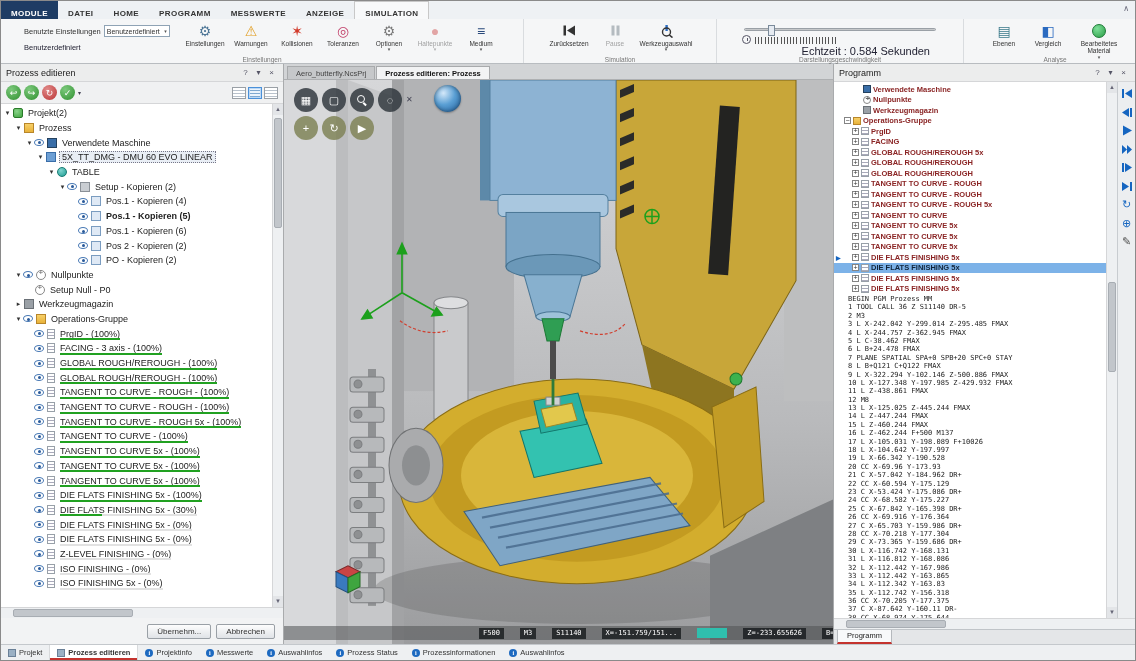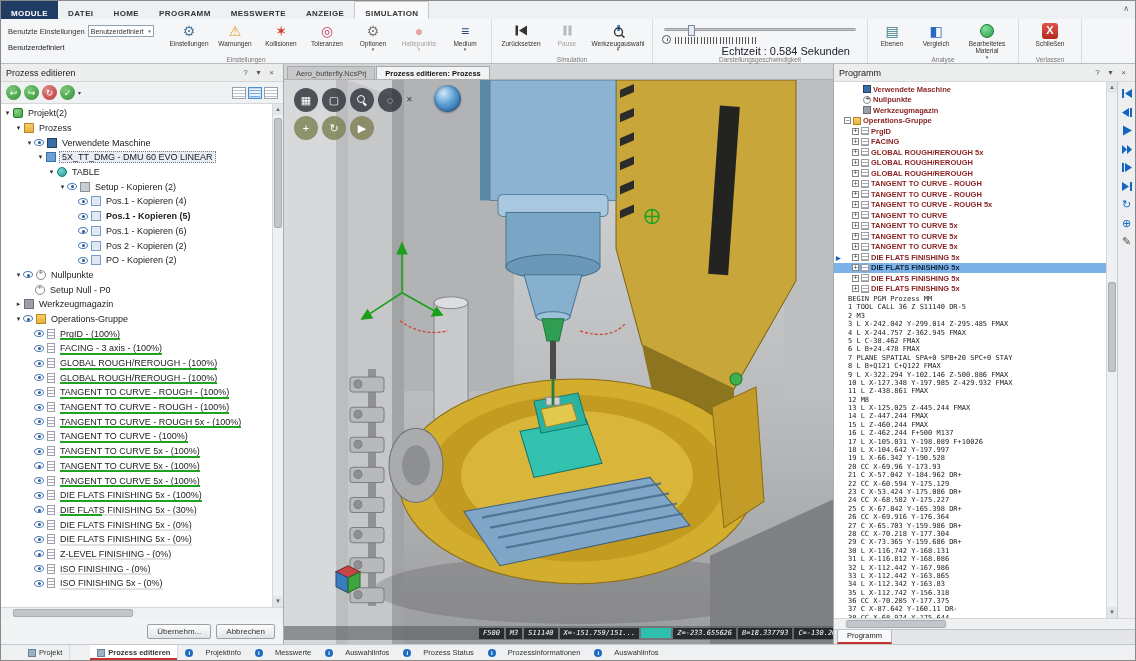--- a/index.html
+++ b/index.html
@@ -11,21 +11,21 @@
   .menubar { position:absolute; top:0; left:0; right:0; height:26px; background:#eef1f4;
              border-bottom:1px solid #d0d4d8; display:flex; align-items:stretch; }
   .mtab { padding:0 10px; font-size:8px; font-weight:bold; color:#333; display:flex; align-items:center; letter-spacing:.4px; cursor:pointer; }
   .mtab.module { background:#1e3c64; color:#fff; }
   .mtab.active { background:#f8f9fa; border:1px solid #c8c8c8; border-bottom:2px solid #c4332e; }
   .ribbon-collapse { position:absolute; right:6px; top:3px; font-size:8px; color:#667; }
 
   
   .ribbon { position:absolute; top:18px; left:0; right:0; height:45px; background:#f5f6f7;
             border-bottom:1px solid #b8bcc0; display:flex; }
-  .rgroup { position:relative; border-right:1px solid #d9dcdf; padding:2px 3px 9px; display:flex; align-items:flex-start; }
+  .rgroup { position:relative; border-right:1px solid #d9dcdf; padding:2px 19px 9px; display:flex; align-items:flex-start; }
   .rgroup-label { position:absolute; bottom:0; left:0; right:0; text-align:center; font-size:6.5px; color:#777; }
   .rbtn { width:46px; display:flex; flex-direction:column; align-items:center; padding-top:1px; cursor:pointer; }
   .rbtn .ric { height:17px; display:flex; align-items:center; justify-content:center; font-size:14px; line-height:1; }
   .rbtn .rlabel { font-size:6.5px; color:#333; text-align:center; line-height:1.15; margin-top:1px; }
   .rbtn.disabled { opacity:.45; }
   .caret2 { font-size:5px; color:#555; line-height:1; }
   .settings-block { width:162px; padding:4px 4px 0; font-size:7.5px; color:#333; }
   .settings-row { display:flex; align-items:center; gap:3px; }
   .combo { width:66px; height:12px; background:#fff; border:1px solid #8fa3b5; font-size:7px;
            display:flex; align-items:center; justify-content:space-between; padding:0 2px; cursor:pointer; }
@@ -122,21 +122,21 @@
   .vclose { width:10px; height:10px; align-self:center; color:#445; font-size:8px; cursor:pointer; }
   .mag { position:relative; width:11px; height:11px; }
   .mag::before { content:""; position:absolute; left:0; top:0; width:6px; height:6px; border:1.4px solid #fff; border-radius:50%; }
   .mag::after { content:""; position:absolute; left:7.4px; top:7.4px; width:4px; height:1.6px; background:#fff;
                 transform:rotate(45deg); transform-origin:0 0; }
   .navball { position:absolute; top:5px; left:150px; width:27px; height:27px; border-radius:50%; cursor:pointer;
              background:radial-gradient(circle at 35% 30%, #d4e8f9, #5a9fd4 45%, #1d5a96);
              box-shadow: inset 0 0 4px rgba(0,0,0,.45), 0 1px 2px rgba(0,0,0,.3); }
   .machbar { position:absolute; left:0; right:0; bottom:8px; height:14px; background:rgba(80,82,84,.55);
              display:flex; align-items:center; padding-left:195px; }
-  .chips { display:flex; align-items:center; gap:2px;font-style:italic; }
+  .chips { display:flex; align-items:center; gap:16px; }
   .chip { background:rgba(25,28,30,.82); color:#fff; font-size:7px; font-family:"DejaVu Sans Mono", monospace;
           padding:1.5px 4px; white-space:nowrap; }
   .chip.teal { background:#2fbfae; min-width:30px; height:10px; }
 
   
   .rpanel { position:absolute; left:832px; right:0; top:63px; bottom:16px; background:#f2f3f4;
             border-left:1px solid #a9abad; display:flex; flex-direction:column; }
   .rbody { flex:1; display:flex; min-height:0; }
   .rcontent { flex:1; background:#fff; overflow:hidden; padding-top:2px; }
   .rtrow { height:10.5px; display:flex; align-items:center; font-size:7.5px; font-weight:bold; color:#8a2424;
@@ -161,25 +161,25 @@
            color:#1565c0; font-size:11px; line-height:1; }
   .rtbtn svg { display:block; }
   .rhscroll { height:11px; background:#eef0f2; border-top:1px solid #d5d6d8; position:relative; flex:none; }
   .rtabstrip { height:15px; background:#e4e6e8; border-top:1px solid #c0c4c8; display:flex; padding-left:3px; flex:none; }
   .rtab { font-size:7.5px; padding:1px 9px; background:#f8f9fa; border:1px solid #b5b9bd; border-top:none;
           color:#222; border-bottom:2px solid #c4332e; cursor:pointer; }
 
   
   .statusbar { position:absolute; left:0; right:0; bottom:0; height:16px; background:#eef0f2;
                border-top:1px solid #c4c8cc; display:flex; align-items:stretch; font-size:7.5px; color:#333; }
-  .stab { display:flex; align-items:center; padding:0 7px; gap:3px; border-right:1px solid #d8dadc; cursor:pointer;margin-left:20px; }
+  .stab { display:flex; align-items:center; padding:0 7px; gap:3px; border-right:1px solid #d8dadc; cursor:pointer; }
   .stab.active { background:#fff; box-shadow: inset 0 -2px 0 #c4332e; font-weight:bold; }
   .stabicon { width:8px; height:8px; background:#9ab0c4; border:1px solid #6a8097; flex:none; }
   .sinfos { display:flex; align-items:center; }
-  .sinfo { display:flex; align-items:center; gap:12px; padding:0 7px; cursor:pointer; }
+  .sinfo { display:flex; align-items:center; gap:3px; padding:0 7px; cursor:pointer; }
   .iinfo { width:8px; height:8px; border-radius:50%; background:#1e6ac0; color:#fff; font-size:6px;
            display:flex; align-items:center; justify-content:center; font-weight:bold; font-family:"Liberation Serif", serif; }
 </style>
 </head>
 <body>
 
 <div class="app">
 
   <div class="menubar">
 

